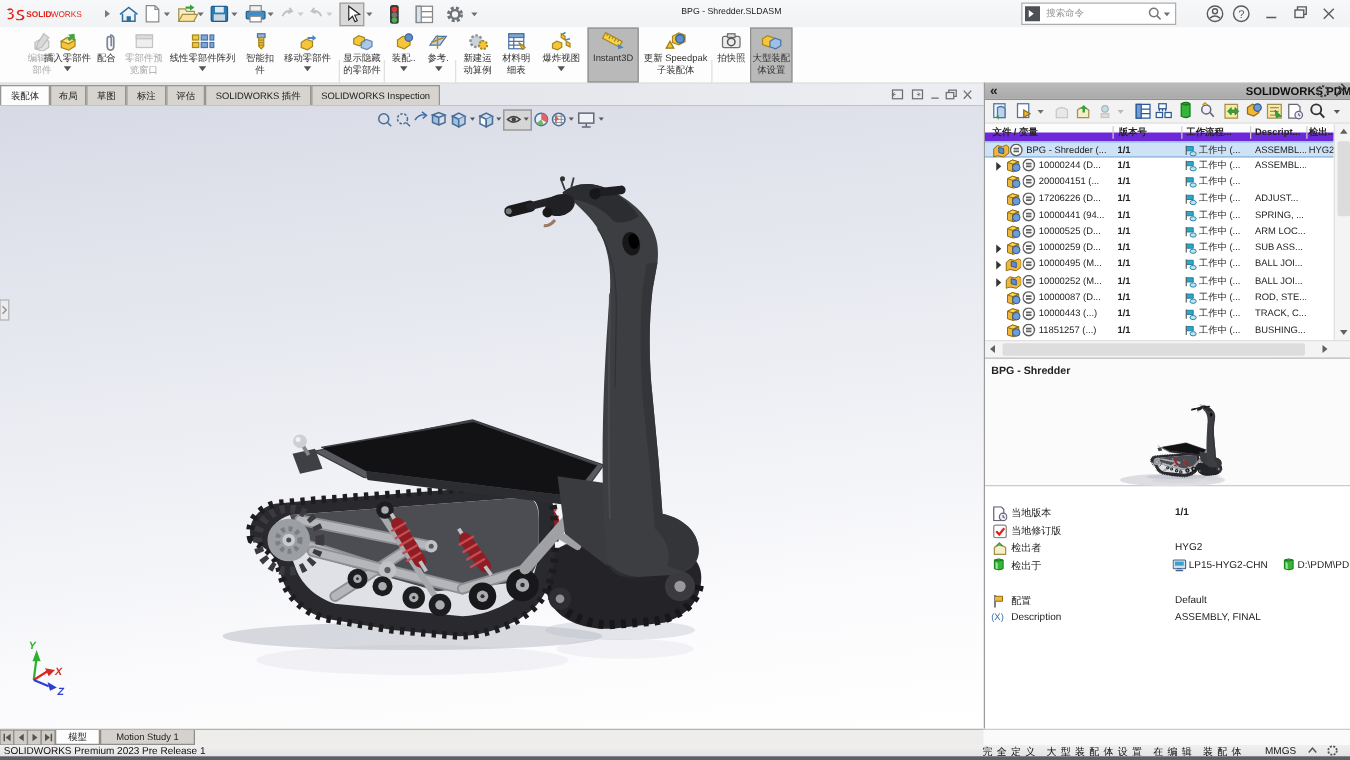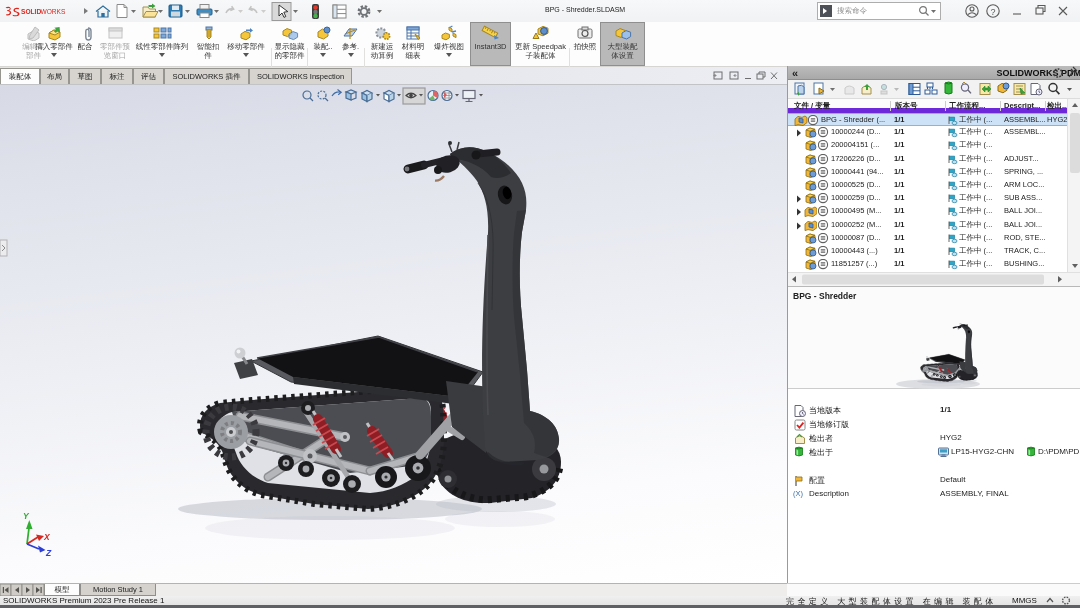--- a/index.html
+++ b/index.html
@@ -213,21 +213,21 @@
  <div class="rbtn" style="left:512px;width:57px"><svg class="ic" width="18" height="16">
         <path d="M6,4 l5,-2.6 l5,1.8 l0,5 l-5,2.6 l-5,-1.8 z" fill="#f5c63a" stroke="#a8871e"></path>
         <path d="M4,8 l3,5.5 h-6 z" fill="#f7c32a" stroke="#9a7a14"></path>
         <circle cx="12" cy="6" r="3.4" fill="#5f8fc9" stroke="#2d5a96"></circle>
       </svg>更新 Speedpak<br>子装配体</div>
  <div class="rbtn" style="left:570px;width:30px"><svg class="ic" width="18" height="16">
         <rect x="2" y="4" width="14" height="9" rx="1.5" fill="#ececec" stroke="#6f6f6f"></rect>
         <rect x="6" y="2" width="6" height="3" fill="#dcdcdc" stroke="#6f6f6f"></rect>
         <circle cx="9" cy="8.5" r="3" fill="none" stroke="#555" stroke-width="1.2"></circle>
       </svg>拍快照</div>
- <div class="rbtn pressed" style="left:600px;width:45px"><svg class="ic" width="18" height="16">
+ <div class="rbtn pressed" style="left:600px;width:34px"><svg class="ic" width="18" height="16">
         <path d="M2,6 l4,-2.4 l5,1.8 l0,4.6 l-4,2.4 l-5,-1.8 z" fill="#f5c63a" stroke="#a8871e"></path>
         <path d="M8,8 l4,-2.4 l4.6,1.6 l0,4.4 l-4,2.4 l-4.6,-1.6 z" fill="#9cc0e8" stroke="#4c74a8"></path>
       </svg>大型装配<br>体设置</div>
 </div>
 <div id="tabrow">
  <div class="tab active" style="left:0;width:40px">装配体</div>
  <div class="tab" style="left:40px;width:29px">布局</div>
  <div class="tab" style="left:69px;width:32px">草图</div>
  <div class="tab" style="left:101px;width:32px">标注</div>
  <div class="tab" style="left:133px;width:31px">评估</div>
@@ -555,21 +555,21 @@
    <path d="M243,3.5 h7 l2,2 v9 h-9 z" fill="#fff" stroke="#667"></path>
           <circle cx="251" cy="12" r="3" fill="#eef" stroke="#667"></circle>
           <path d="M251,10.5 v1.5 l1.2,0.8" fill="none" stroke="#667"></path>
    <circle cx="265" cy="7.5" r="4" fill="none" stroke="#333" stroke-width="1.5"></circle>
           <path d="M268,10.5 l3.4,3.6" stroke="#333" stroke-width="1.7"></path>
    <path d="M279,8 l5,0 l-2.5,3 z" fill="#555"></path>
   </g>
  </svg>
  </div>
 
- <div style="position:absolute;left:0;top:33px;width:279px;height:14px;background:#fcfcfc;border-bottom:5px solid #6d28d9;font-weight:bold;font-size:7.5px">
+ <div style="position:absolute;left:0;top:33px;width:279px;height:14px;background:#fcfcfc;border-bottom:7px solid #6d28d9;font-weight:bold;font-size:7.5px">
   <span class="t" style="left:6px;top:2px">文件 / 变量</span>
   <span class="t" style="left:107px;top:2px">版本号</span>
   <span class="t" style="left:161px;top:2px">工作流程...</span>
   <span class="t" style="left:216px;top:2px">Descript...</span>
   <span class="t" style="left:259px;top:2px">检出...</span>
   <span style="position:absolute;left:102px;top:2px;width:1px;height:10px;background:#ccc"></span>
   <span style="position:absolute;left:157px;top:2px;width:1px;height:10px;background:#ccc"></span>
   <span style="position:absolute;left:212px;top:2px;width:1px;height:10px;background:#ccc"></span>
   <span style="position:absolute;left:257px;top:2px;width:1px;height:10px;background:#ccc"></span>
  </div>

